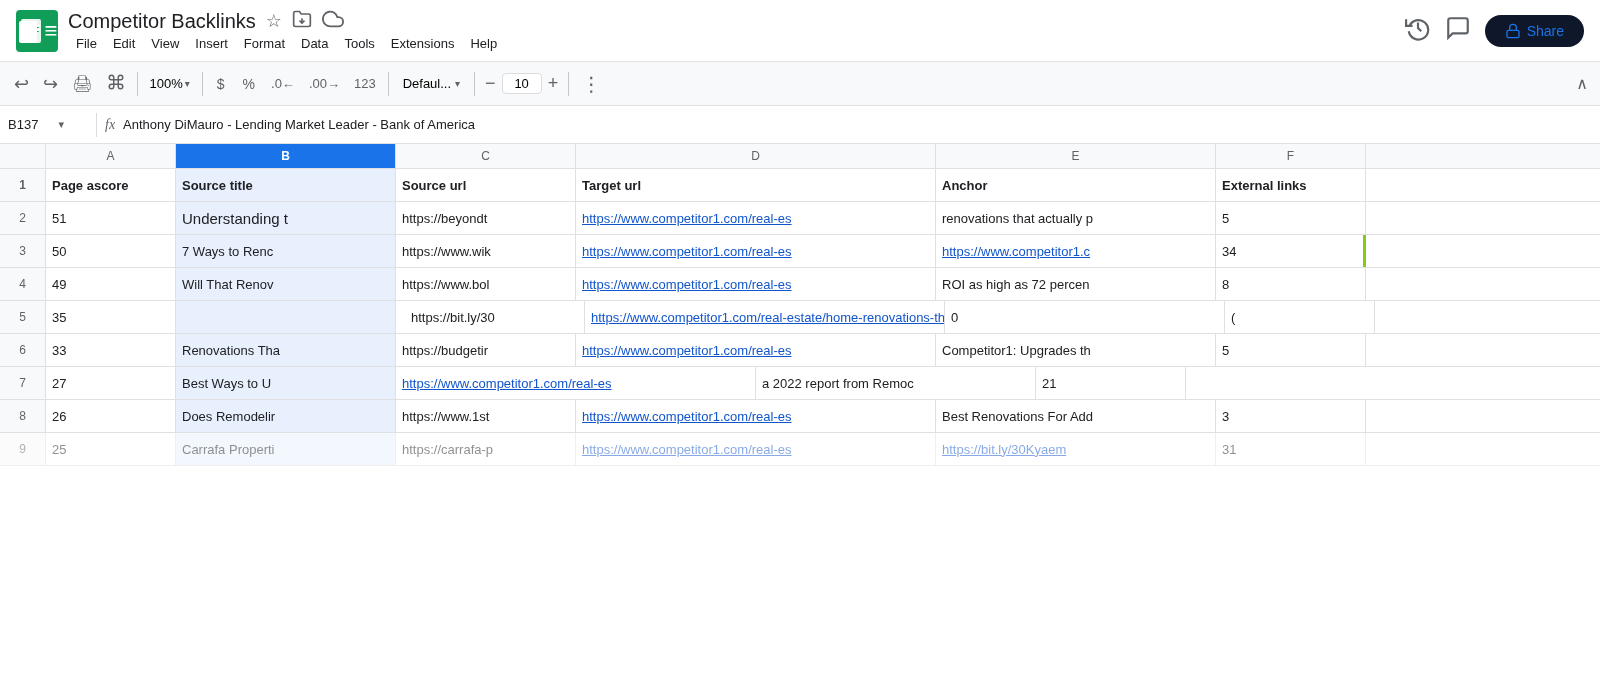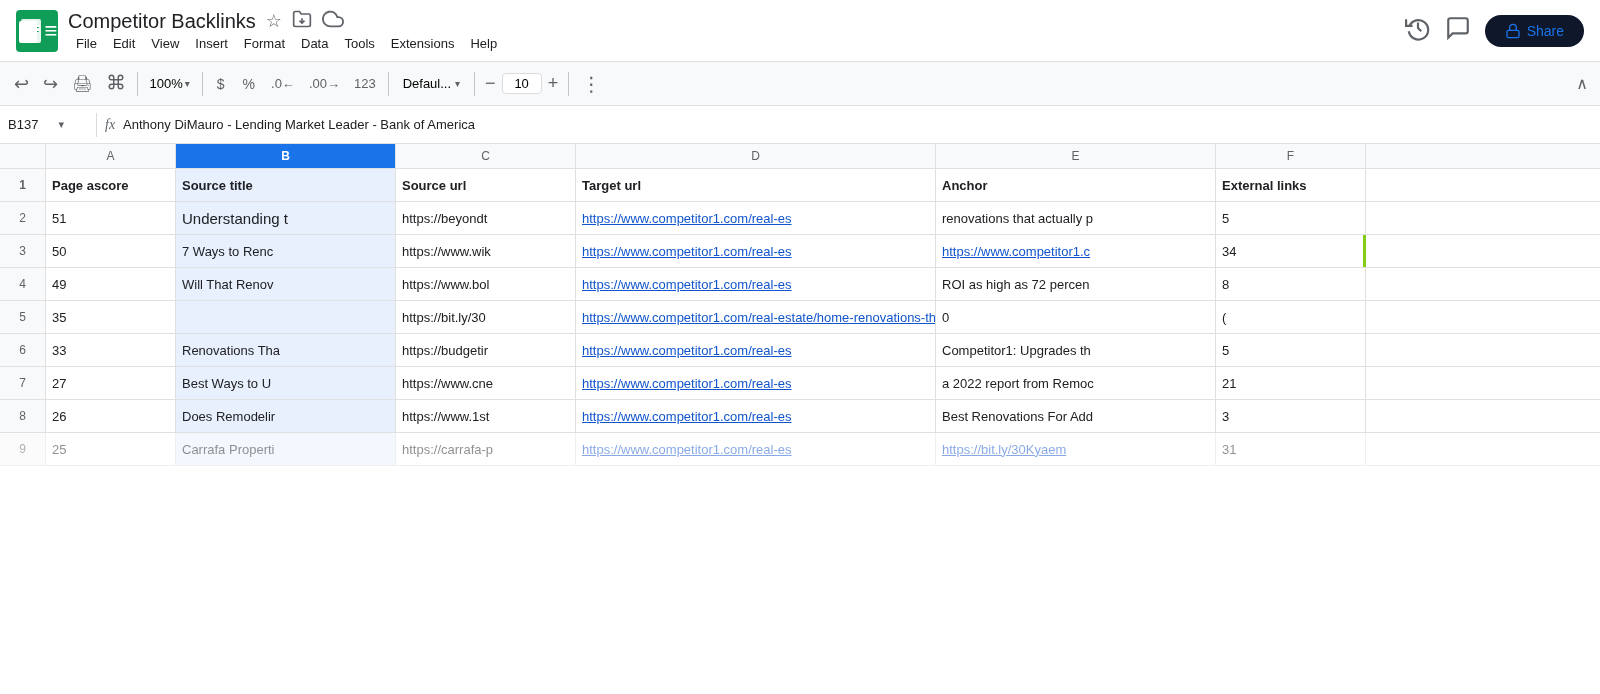--- a/index.html
+++ b/index.html
@@ -176,39 +176,38 @@
     <div style="width:220px;min-width:220px;display:flex;align-items:center;padding:0 6px;border-right:1px solid #e0e0e0;height:32px;font-size:13px;overflow:hidden;white-space:nowrap;cursor:cell;background:#e8f0fe;">Will That Renov</div>
     <div style="width:180px;min-width:180px;display:flex;align-items:center;padding:0 6px;border-right:1px solid #e0e0e0;height:32px;font-size:13px;overflow:hidden;white-space:nowrap;cursor:cell;">https://www.bol</div>
     <div style="width:360px;min-width:360px;display:flex;align-items:center;padding:0 6px;border-right:1px solid #e0e0e0;height:32px;font-size:13px;overflow:hidden;white-space:nowrap;cursor:cell;color:#1155cc;text-decoration:underline;">https://www.competitor1.com/real-es</div>
     <div style="width:280px;min-width:280px;display:flex;align-items:center;padding:0 6px;border-right:1px solid #e0e0e0;height:32px;font-size:13px;overflow:hidden;white-space:nowrap;cursor:cell;">ROI as high as 72 percen</div>
     <div style="width:150px;min-width:150px;display:flex;align-items:center;padding:0 6px;border-right:1px solid #e0e0e0;height:32px;font-size:13px;overflow:hidden;white-space:nowrap;cursor:cell;">8</div>
   </div>
       <div style="display: flex; border-bottom: 1px solid rgb(224, 224, 224);">
     <div style="width:46px;min-width:46px;display:flex;align-items:center;justify-content:center;font-size:12px;color:#5f6368;background:#f8f9fa;border-right:1px solid #e0e0e0;height:32px;cursor:pointer;">5</div>
     <div style="width:130px;min-width:130px;display:flex;align-items:center;padding:0 6px;border-right:1px solid #e0e0e0;height:32px;font-size:13px;overflow:hidden;white-space:nowrap;cursor:cell;">35</div>
     <div style="width:220px;min-width:220px;display:flex;align-items:center;padding:0 6px;border-right:1px solid #e0e0e0;height:32px;font-size:13px;overflow:hidden;white-space:nowrap;cursor:cell;background:#e8f0fe;"></div>
-    <div style="width:180px;min-width:180px;display:flex;align-items:center;padding:0 6px;border-right:1px solid #e0e0e0;height:32px;font-size:13px;overflow:hidden;white-space:nowrap;cursor:cell;">https://bit.ly/30</div>
+    <div style="width:180px;min-width:180px;display:flex;align-items:center;padding:0 6px;border-right:1px solid #e0e0e0;height:32px;font-size:13px;overflow:hidden;white-space:nowrap;cursor:cell;margin-left:9px;">https://bit.ly/30</div>
     <div style="width:360px;min-width:360px;display:flex;align-items:center;padding:0 6px;border-right:1px solid #e0e0e0;height:32px;font-size:13px;overflow:hidden;white-space:nowrap;cursor:cell;color:#1155cc;text-decoration:underline;">https://www.competitor1.com/real-estate/home-renovations-that</div>
     <div style="width:280px;min-width:280px;display:flex;align-items:center;padding:0 6px;border-right:1px solid #e0e0e0;height:32px;font-size:13px;overflow:hidden;white-space:nowrap;cursor:cell;">0</div>
     <div style="width:150px;min-width:150px;display:flex;align-items:center;padding:0 6px;border-right:1px solid #e0e0e0;height:32px;font-size:13px;overflow:hidden;white-space:nowrap;cursor:cell;">(</div>
   </div>
       <div style="display: flex; border-bottom: 1px solid rgb(224, 224, 224);">
     <div style="width:46px;min-width:46px;display:flex;align-items:center;justify-content:center;font-size:12px;color:#5f6368;background:#f8f9fa;border-right:1px solid #e0e0e0;height:32px;cursor:pointer;">6</div>
     <div style="width:130px;min-width:130px;display:flex;align-items:center;padding:0 6px;border-right:1px solid #e0e0e0;height:32px;font-size:13px;overflow:hidden;white-space:nowrap;cursor:cell;">33</div>
     <div style="width:220px;min-width:220px;display:flex;align-items:center;padding:0 6px;border-right:1px solid #e0e0e0;height:32px;font-size:13px;overflow:hidden;white-space:nowrap;cursor:cell;background:#e8f0fe;">Renovations Tha</div>
     <div style="width:180px;min-width:180px;display:flex;align-items:center;padding:0 6px;border-right:1px solid #e0e0e0;height:32px;font-size:13px;overflow:hidden;white-space:nowrap;cursor:cell;">https://budgetir</div>
     <div style="width:360px;min-width:360px;display:flex;align-items:center;padding:0 6px;border-right:1px solid #e0e0e0;height:32px;font-size:13px;overflow:hidden;white-space:nowrap;cursor:cell;color:#1155cc;text-decoration:underline;">https://www.competitor1.com/real-es</div>
     <div style="width:280px;min-width:280px;display:flex;align-items:center;padding:0 6px;border-right:1px solid #e0e0e0;height:32px;font-size:13px;overflow:hidden;white-space:nowrap;cursor:cell;text-align:center;">Competitor1: Upgrades th</div>
     <div style="width:150px;min-width:150px;display:flex;align-items:center;padding:0 6px;border-right:1px solid #e0e0e0;height:32px;font-size:13px;overflow:hidden;white-space:nowrap;cursor:cell;">5</div>
   </div>
       <div style="display: flex; border-bottom: 1px solid rgb(224, 224, 224);">
     <div style="width:46px;min-width:46px;display:flex;align-items:center;justify-content:center;font-size:12px;color:#5f6368;background:#f8f9fa;border-right:1px solid #e0e0e0;height:32px;cursor:pointer;">7</div>
     <div style="width:130px;min-width:130px;display:flex;align-items:center;padding:0 6px;border-right:1px solid #e0e0e0;height:32px;font-size:13px;overflow:hidden;white-space:nowrap;cursor:cell;">27</div>
     <div style="width:220px;min-width:220px;display:flex;align-items:center;padding:0 6px;border-right:1px solid #e0e0e0;height:32px;font-size:13px;overflow:hidden;white-space:nowrap;cursor:cell;background:#e8f0fe;">Best Ways to U</div>
-    <div style="width:180px;min-width:180px;display:flex;align-items:center;padding:0 6px;border-right:1px solid #e0e0e0;height:32px;font-size:13px;overflow:hidden;white-space:nowrap;cursor:cell;">https://www.cne</div>
     <div style="width:360px;min-width:360px;display:flex;align-items:center;padding:0 6px;border-right:1px solid #e0e0e0;height:32px;font-size:13px;overflow:hidden;white-space:nowrap;cursor:cell;color:#1155cc;text-decoration:underline;">https://www.competitor1.com/real-es</div>
     <div style="width:280px;min-width:280px;display:flex;align-items:center;padding:0 6px;border-right:1px solid #e0e0e0;height:32px;font-size:13px;overflow:hidden;white-space:nowrap;cursor:cell;">a 2022 report from Remoc</div>
     <div style="width:150px;min-width:150px;display:flex;align-items:center;padding:0 6px;border-right:1px solid #e0e0e0;height:32px;font-size:13px;overflow:hidden;white-space:nowrap;cursor:cell;">21</div>
   </div>
       <div style="display: flex; border-bottom: 1px solid rgb(224, 224, 224);">
     <div style="width:46px;min-width:46px;display:flex;align-items:center;justify-content:center;font-size:12px;color:#5f6368;background:#f8f9fa;border-right:1px solid #e0e0e0;height:32px;cursor:pointer;">8</div>
     <div style="width:130px;min-width:130px;display:flex;align-items:center;padding:0 6px;border-right:1px solid #e0e0e0;height:32px;font-size:13px;overflow:hidden;white-space:nowrap;cursor:cell;">26</div>
     <div style="width:220px;min-width:220px;display:flex;align-items:center;padding:0 6px;border-right:1px solid #e0e0e0;height:32px;font-size:13px;overflow:hidden;white-space:nowrap;cursor:cell;background:#e8f0fe;">Does Remodelir</div>
     <div style="width:180px;min-width:180px;display:flex;align-items:center;padding:0 6px;border-right:1px solid #e0e0e0;height:32px;font-size:13px;overflow:hidden;white-space:nowrap;cursor:cell;">https://www.1st</div>
     <div style="width:360px;min-width:360px;display:flex;align-items:center;padding:0 6px;border-right:1px solid #e0e0e0;height:32px;font-size:13px;overflow:hidden;white-space:nowrap;cursor:cell;color:#1155cc;text-decoration:underline;">https://www.competitor1.com/real-es</div>

